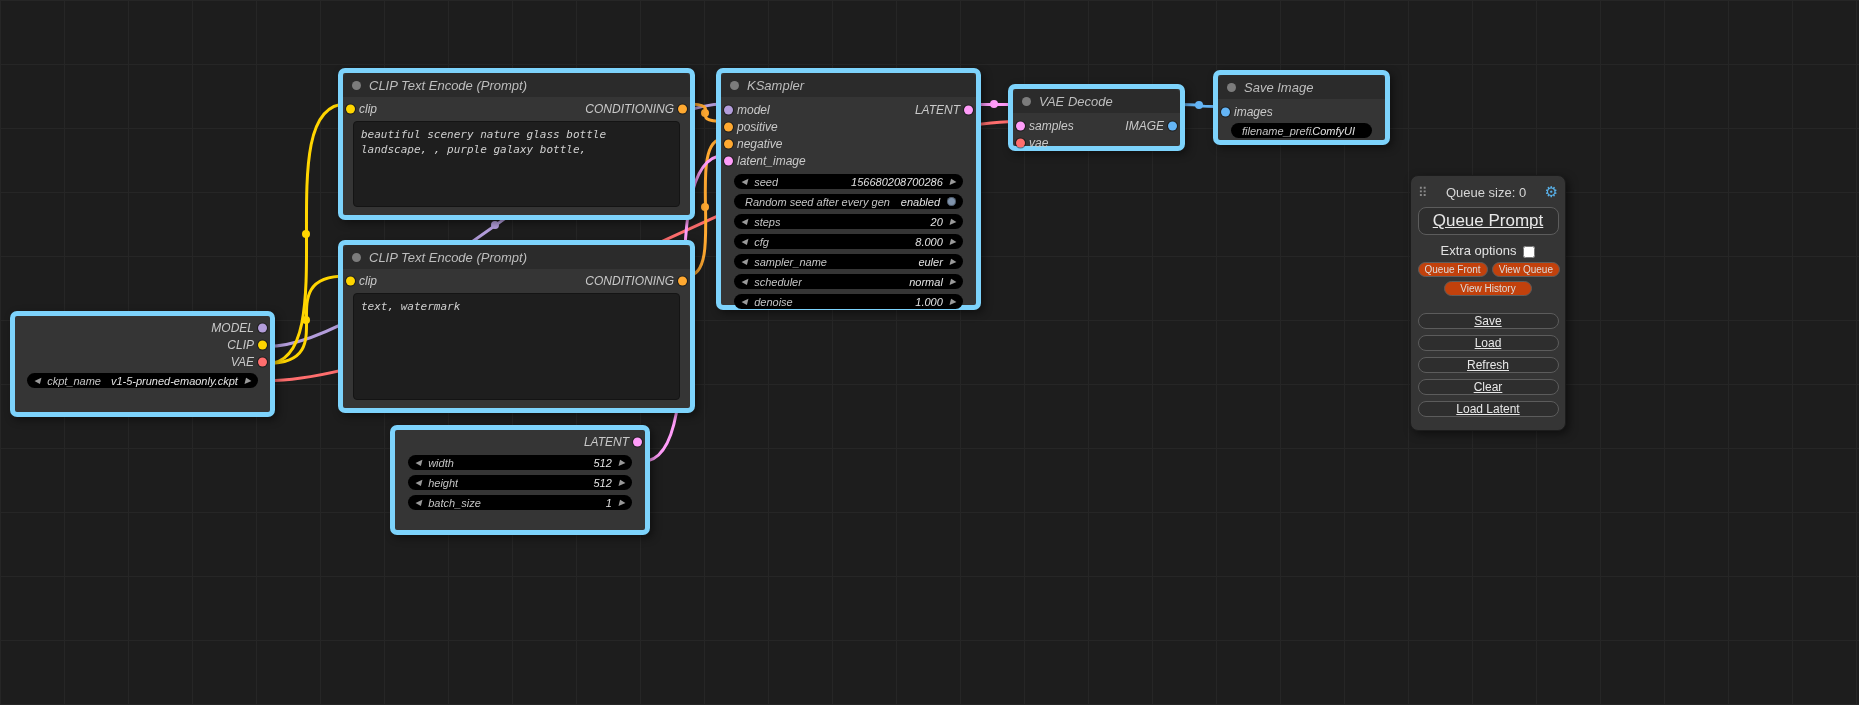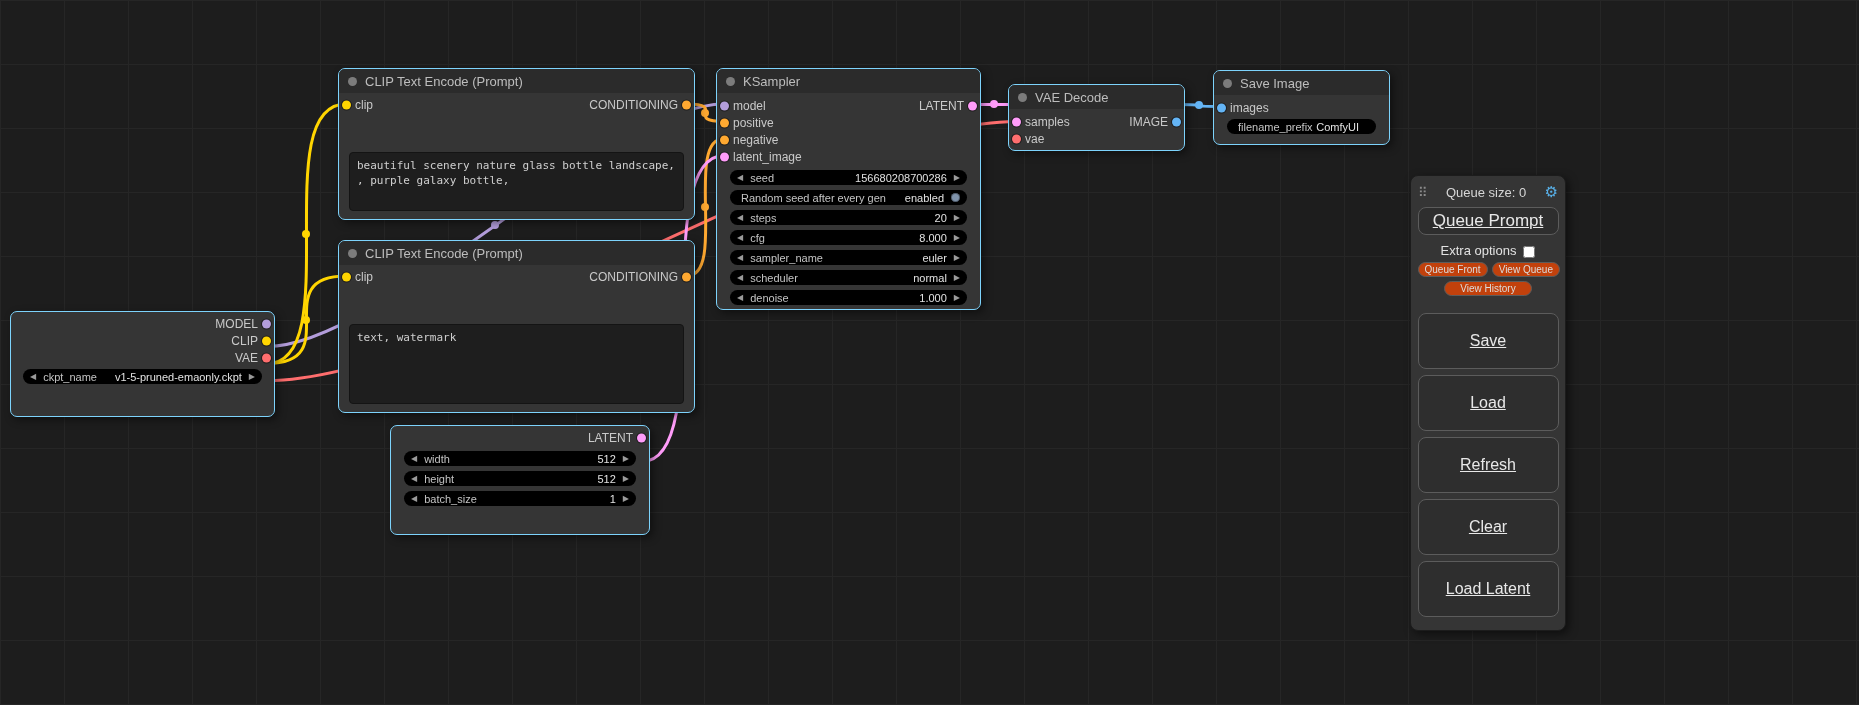--- a/index.html
+++ b/index.html
@@ -11,22 +11,23 @@
     background-image:
       linear-gradient(#262626 1px,transparent 1px),
       linear-gradient(90deg,#262626 1px,transparent 1px);
     background-size:64px 64px;
   }
   svg.wires{position:absolute;left:0;top:0;z-index:1;pointer-events:none}
   svg.wires path{fill:none;stroke-width:3;stroke-linecap:round}
 
   .node{
     position:absolute;z-index:2;background:#353535;
-    border:1px solid #7dd3fc;border-radius:7px;
+    border:5px solid #7dd3fc;border-radius:7px;
     box-shadow:3px 3px 9px rgba(0,0,0,.45);
+    font-style:italic;
   }
   .node-title{
     height:24px;background:#2b2b2b;border-radius:6px 6px 0 0;
     display:flex;align-items:center;gap:8px;padding:0 9px;
     font-size:13px;color:#bdbdbd;white-space:nowrap;
   }
   .title-dot{width:9px;height:9px;border-radius:50%;background:#7c7c7c;flex:0 0 auto}
 
   .rows{padding-top:3px}
   .rows.k{padding-top:4px}
@@ -56,21 +57,21 @@
   .widget .wvalue{margin-left:auto;margin-right:7px;color:#e2e2e2}
   .widget.notext .wvalue{margin-right:10px}
   .widget.toggle .wname{margin-left:4px}
   .toggle-dot{width:9px;height:9px;border-radius:50%;flex:0 0 auto;box-shadow:inset 0 0 0 1px rgba(0,0,0,.35)}
 
   .prompt{
     position:absolute;left:10px;right:10px;bottom:8px;top:48px;
     background:#1e1e1e;border:1px solid #141414;border-radius:4px;
     padding:5px 7px;color:#cfcfcf;
     font-family:"DejaVu Sans Mono",monospace;font-size:11px;line-height:1.4;
-    white-space:pre-wrap;word-break:break-word;overflow:hidden;margin-top:35px;
+    white-space:pre-wrap;word-break:break-word;overflow:hidden;
   }
 
   
   #n-ckpt{left:10px;top:311px;width:265px;height:106px}
   #n-clip-pos{left:338px;top:68px;width:357px;height:152px}
   #n-clip-neg{left:338px;top:240px;width:357px;height:173px}
   #n-latent{left:390px;top:425px;width:260px;height:110px}
   #n-ksampler{left:716px;top:68px;width:265px;height:242px}
   #n-vae{left:1008px;top:84px;width:177px;height:67px}
   #n-save{left:1213px;top:70px;width:177px;height:75px}
@@ -89,21 +90,21 @@
   .drag-handle{color:#8a8a8a;font-size:13px;cursor:grab}
   .queue-size{flex:1;text-align:center}
   .gear{font-size:15px;cursor:pointer}
   .btn{
     display:block;width:141px;background:#2e2e2e;border:1px solid #5c5c5c;
     border-radius:8px;color:#e8e8e8;text-align:center;cursor:pointer;
     font-family:"Liberation Sans",sans-serif;
     text-decoration:underline;
   }
   .btn-queue{font-size:17px;padding:3px 0;margin:1px 0 7px}
-  .btn-big{font-size:16px;padding:18px 0;margin:3px 0}
+  .btn-big{font-size:12px;padding:0 0;margin:3px 0}
   .btn-save{margin-top:11px}
   .extra{display:flex;align-items:flex-end;gap:7px;color:#e2e2e2;font-size:13px;margin:1px 0 4px}
   .extra input{width:12px;height:12px}
   .small-row{display:flex;gap:4px;width:141px;margin-bottom:4px}
   .btn-small{
     flex:1;background:#c2410c;border:1px solid #5c5c5c;border-radius:10px;
     color:#dcdcdc;font-size:10px;padding:1px 6px;text-align:center;cursor:pointer;white-space:nowrap;
   }
   .btn-history{flex:0 0 auto;width:88px;margin:0 auto 2px}
 </style>

